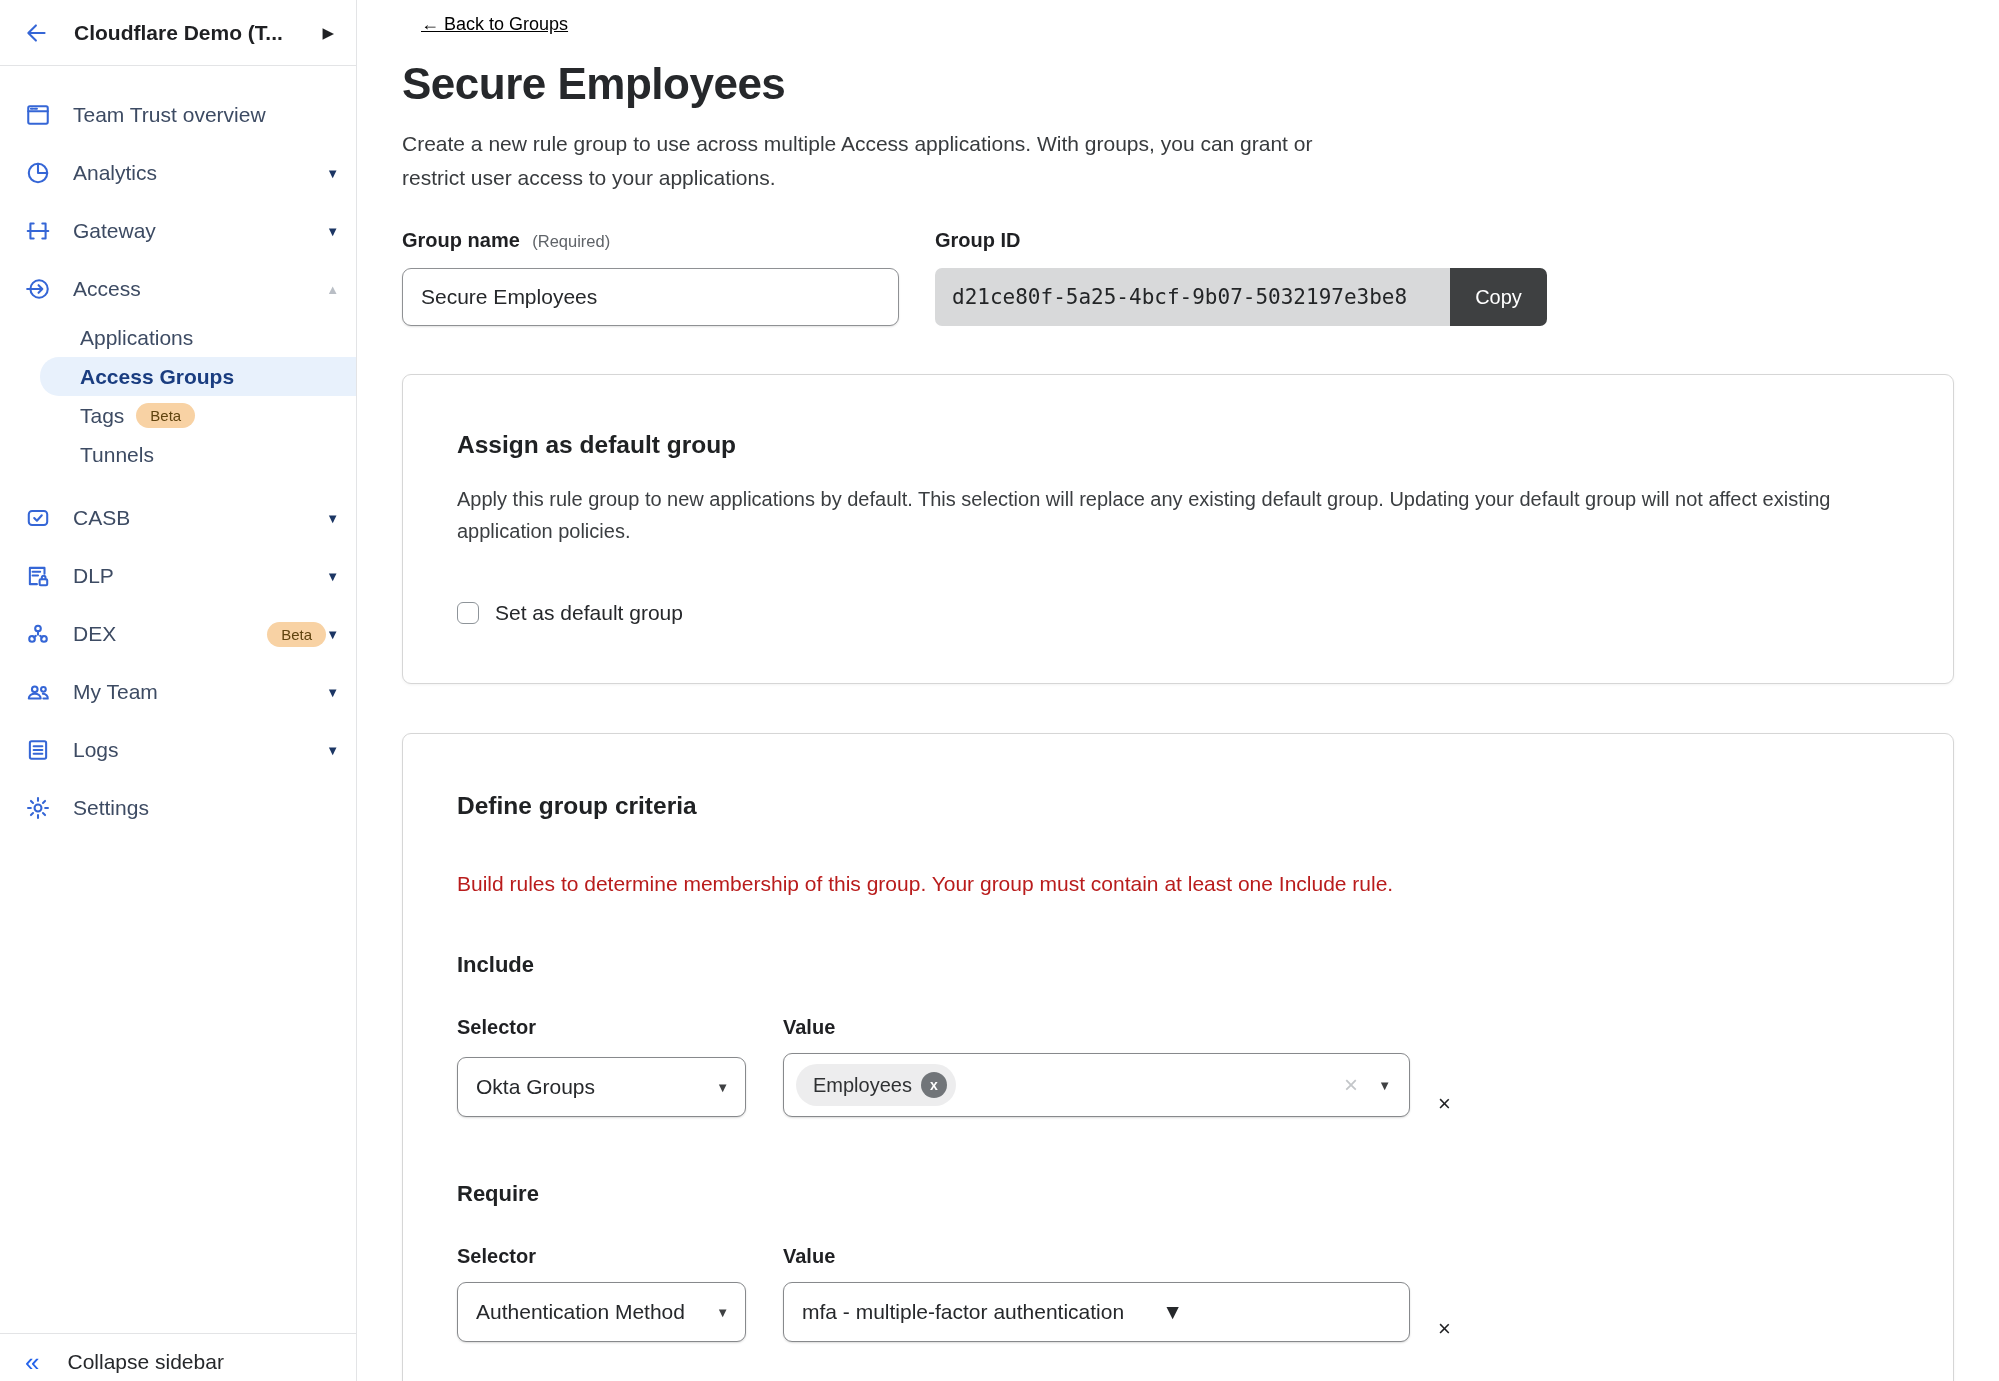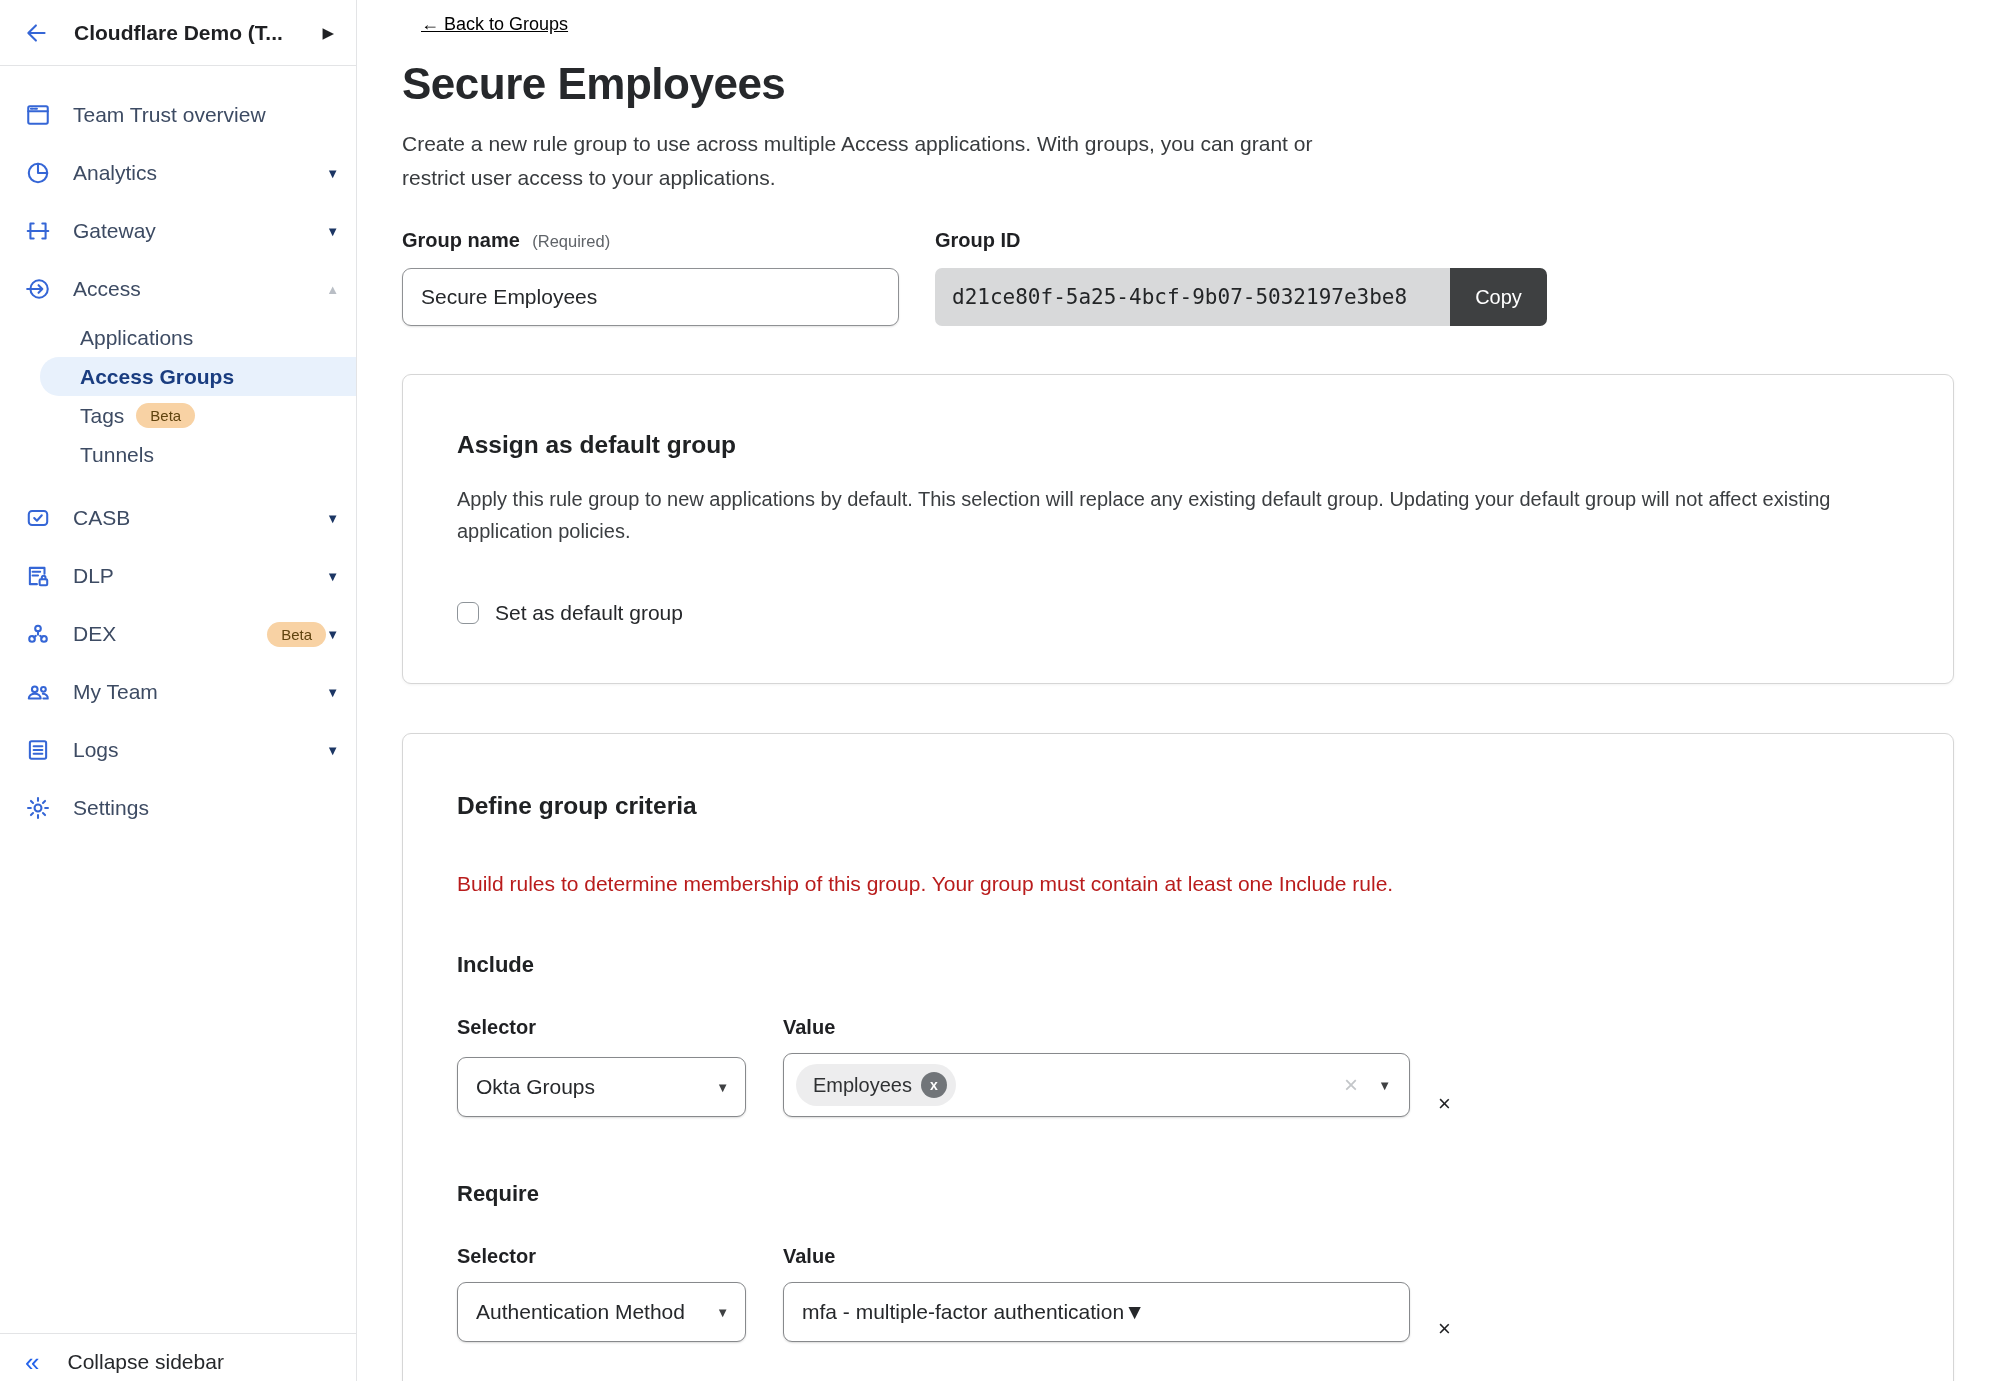--- a/index.html
+++ b/index.html
@@ -61,21 +61,21 @@
   .rule-row { display:flex; align-items:flex-end; margin-top:14px; }
   .select-box { width:289px; height:60px; border:1px solid #87898c; border-radius:9px; display:flex; align-items:center; padding:0 16px 0 18px; font-size:21px; color:#26282b; cursor:pointer; box-shadow:0 1px 2px rgba(0,0,0,0.15); background:#fff; }
   .select-box .caret, .multi-box .caret { margin-left:auto; font-size:13px; color:#3f4143; }
   .rule-row .spacer { width:37px; }
   .multi-box { width:627px; height:64px; border:1px solid #87898c; border-radius:9px; display:flex; align-items:center; padding:0 18px 0 12px; cursor:pointer; box-shadow:0 1px 2px rgba(0,0,0,0.15); background:#fff; }
   .chip { background:#ededee; border-radius:21px; height:42px; display:flex; align-items:center; padding:0 9px 0 17px; }
   .chip-text { font-size:20px; color:#2f3133; }
   .chip-x { width:26px; height:26px; border-radius:50%; background:#717579; color:#fff; font-size:14px; display:flex; align-items:center; justify-content:center; margin-left:9px; cursor:pointer; font-weight:700; }
   .clear-x { margin-left:auto; color:#c3c6c9; font-size:24px; cursor:pointer; line-height:1; }
   .multi-box .caret { margin-left:20px; }
-  .value-select { width:627px; height:60px; border:1px solid #87898c; border-radius:9px; display:flex; align-items:center; padding:0 16px 0 18px; font-size:21px; color:#26282b; cursor:pointer; box-shadow:0 1px 2px rgba(0,0,0,0.15); background:#fff; }
+  .value-select { width:627px; height:60px; border:1px solid #87898c; border-radius:9px; display:flex; align-items:center; padding:0 16px 0 18px; font-size:21px; color:#26282b; cursor:pointer; box-shadow:0 1px 2px rgba(0,0,0,0.15); background:#fff;gap:38px; }
   .remove-x { margin-left:28px; font-size:22px; color:#1f2023; cursor:pointer; }
 </style>
 </head>
 <body>
 
 <div class="app">
 
   <aside class="sidebar">
     <div class="sb-header">
       <span class="sb-back">

